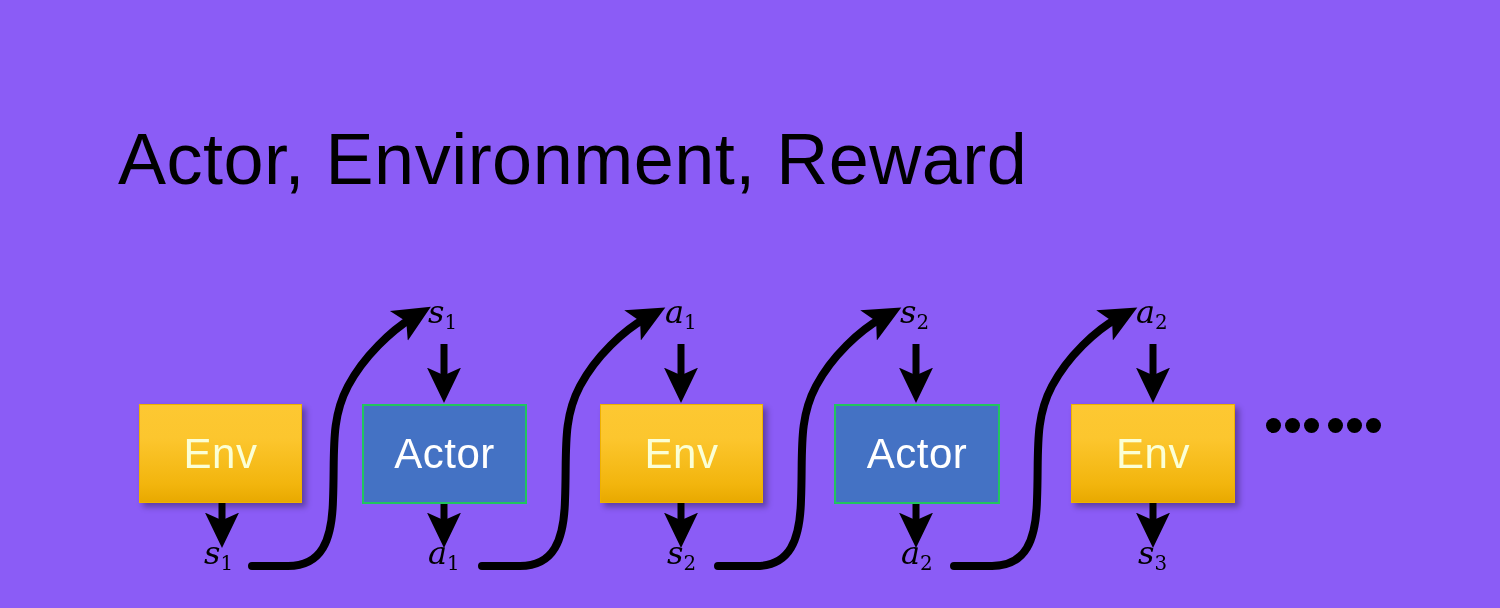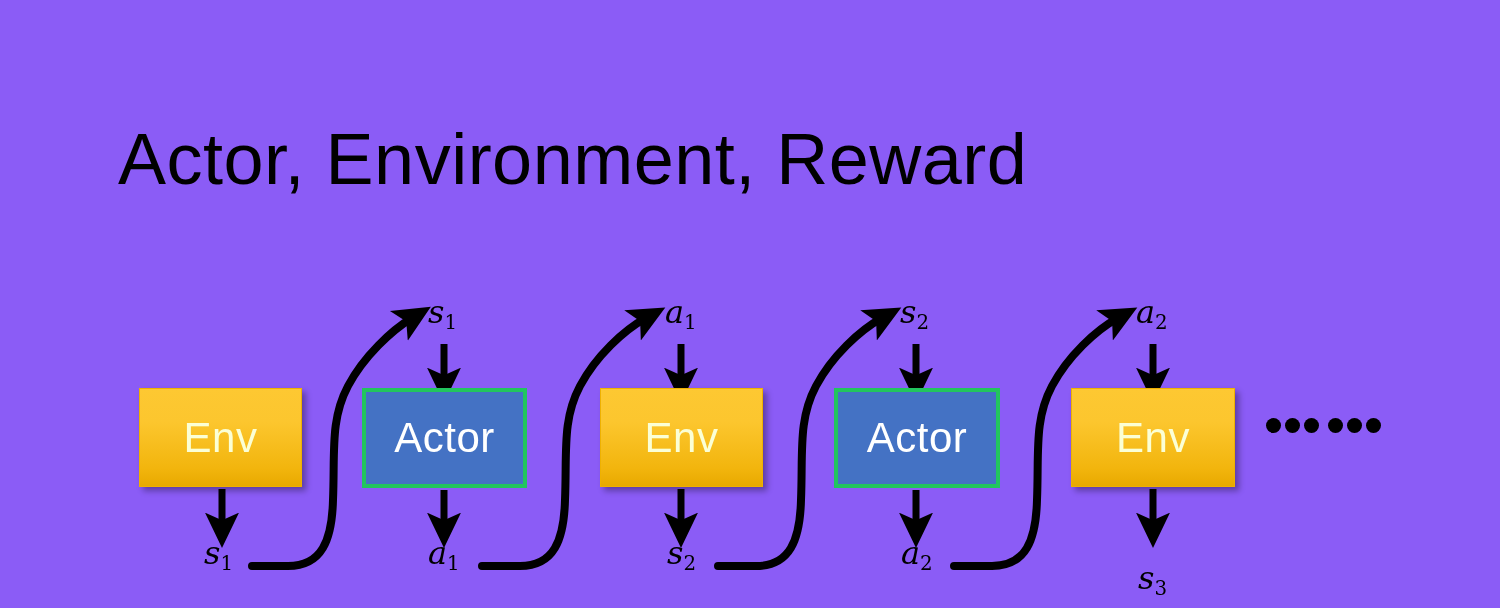--- a/index.html
+++ b/index.html
@@ -42,31 +42,32 @@
     box-sizing: border-box;
     display: flex;
     align-items: center;
     justify-content: center;
     font-family: "Liberation Sans", sans-serif;
     font-weight: 400;
     font-size: 42px;
     line-height: 1;
     letter-spacing: 0.5px;
     user-select: none;
+    margin-top: 16px;
   }
   .node-env {
     background: linear-gradient(180deg, #fdc832 0%, #fcc62e 34%, #f2b50d 82%, #e8a900 100%);
     color: #fbffd5;
     border: 1px solid #eeb100;
     box-shadow: 4px 4px 6px rgba(0,0,0,0.33);
   }
   .node-actor {
     background: #4472c4;
     color: #ffffff;
-    border: 4px solid #22c55e;
+    border: 2px solid #22c55e;
     box-shadow: none;
   }
   .math-label {
     position: absolute;
     font-family: "DejaVu Serif", "Liberation Serif", serif;
     font-style: italic;
     font-size: 32px;
     line-height: 1;
     color: #000000;
     white-space: nowrap;
@@ -192,21 +193,21 @@
   </div>
   <div class="math-label" style="left:428px; top:537px;">
     <span>a</span><sub>1</sub>
   </div>
   <div class="math-label" style="left:667px; top:537px;">
     <span>s</span><sub>2</sub>
   </div>
   <div class="math-label" style="left:901px; top:537px;">
     <span>a</span><sub>2</sub>
   </div>
-  <div class="math-label" style="left:1138px; top:562px;">
+  <div class="math-label" style="left:1138px; top:537px;">
     <span>s</span><sub>3</sub>
   </div>
 
   <div id="ellipsis">
     <span class="dot" style="left:0px;"></span>
     <span class="dot" style="left:19px;"></span>
     <span class="dot" style="left:38px;"></span>
     <span class="dot" style="left:62px;"></span>
     <span class="dot" style="left:81px;"></span>
     <span class="dot" style="left:100px;"></span>

